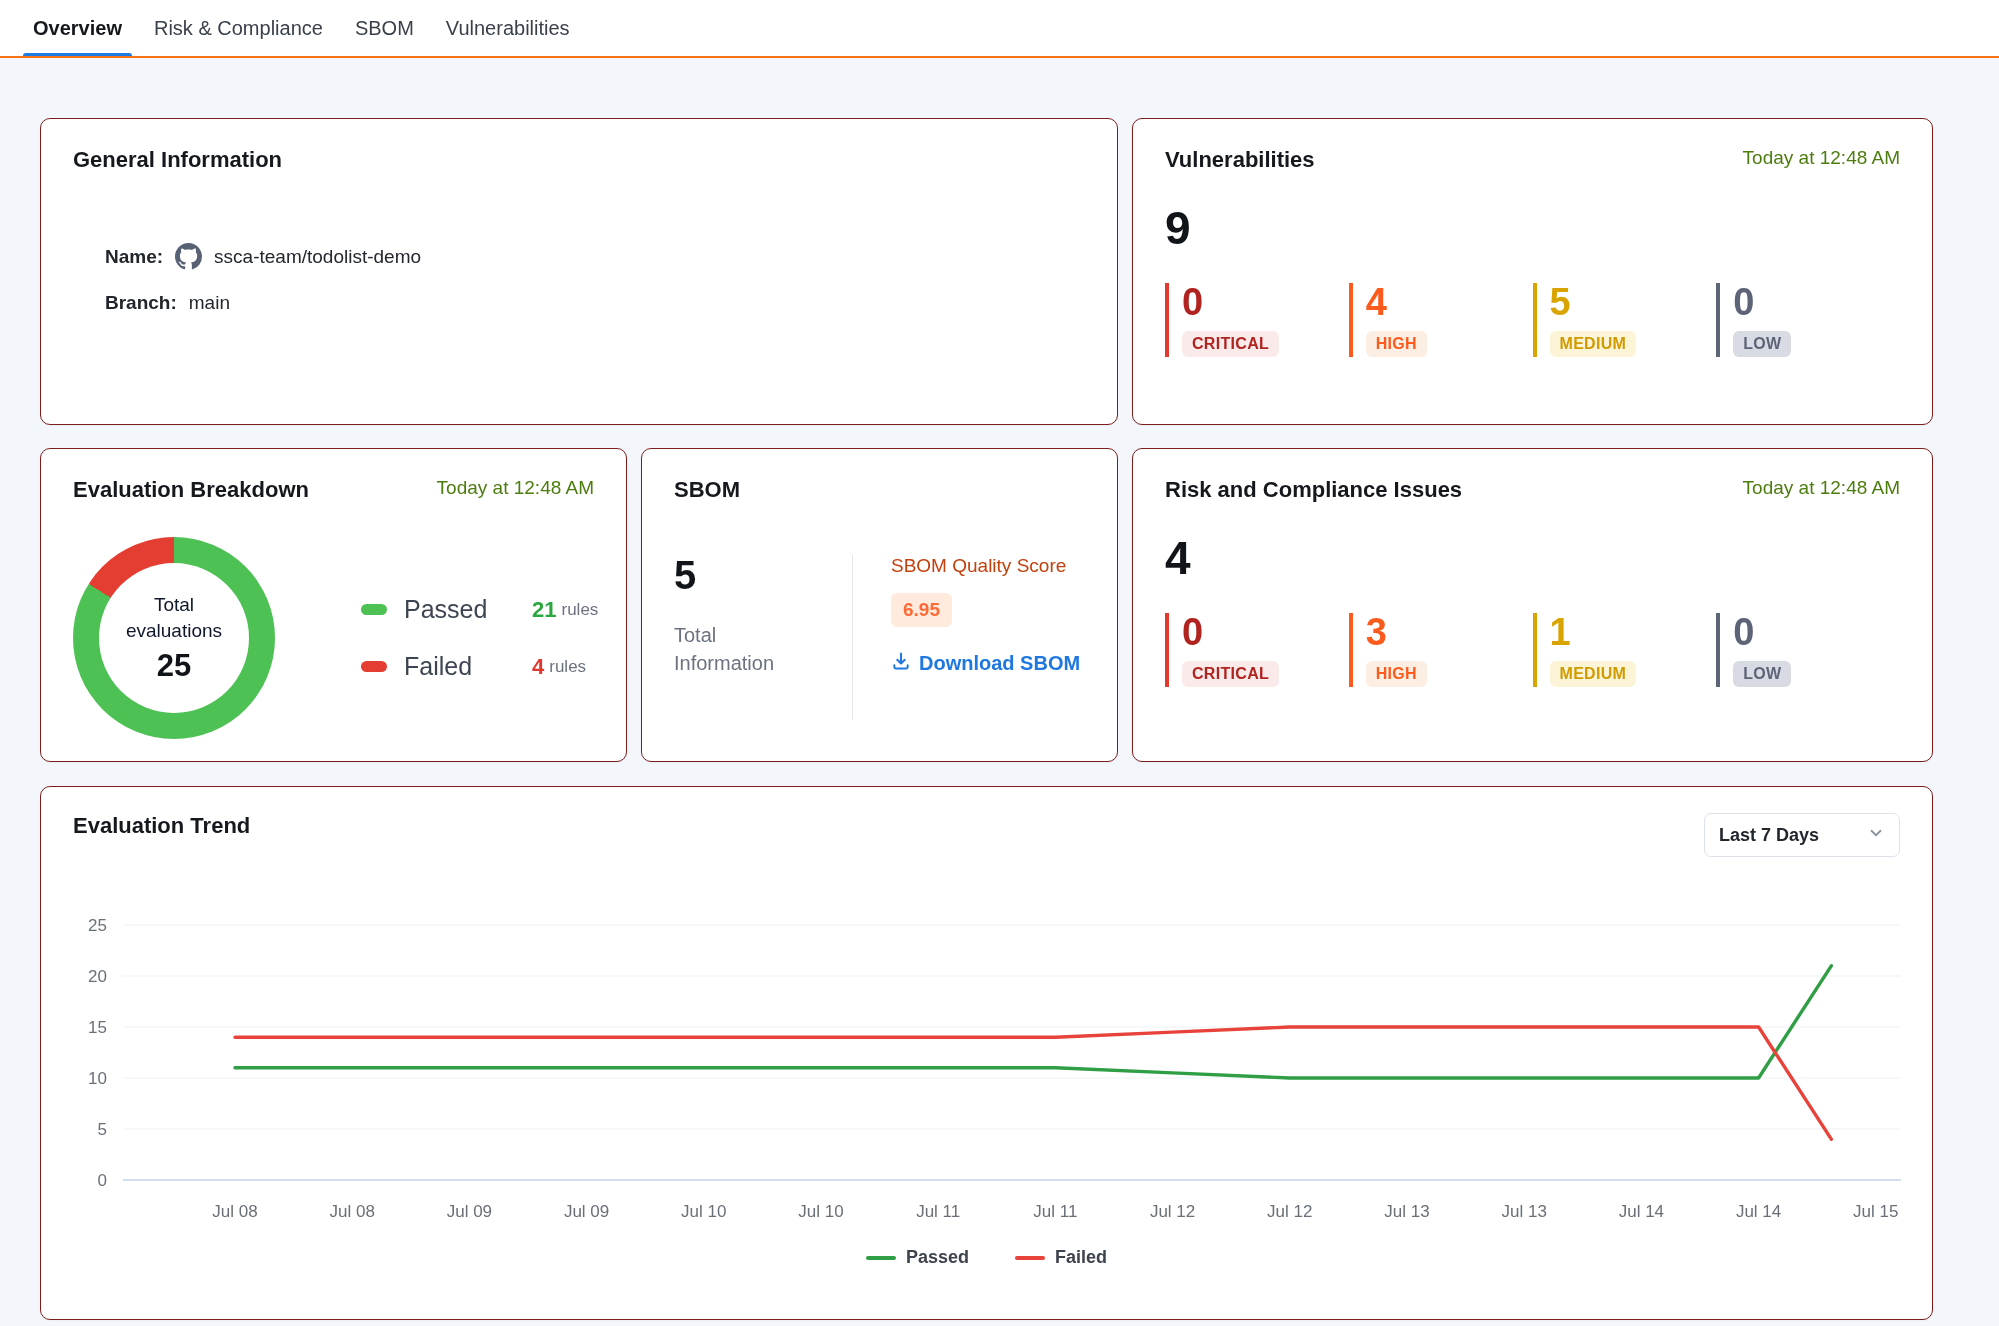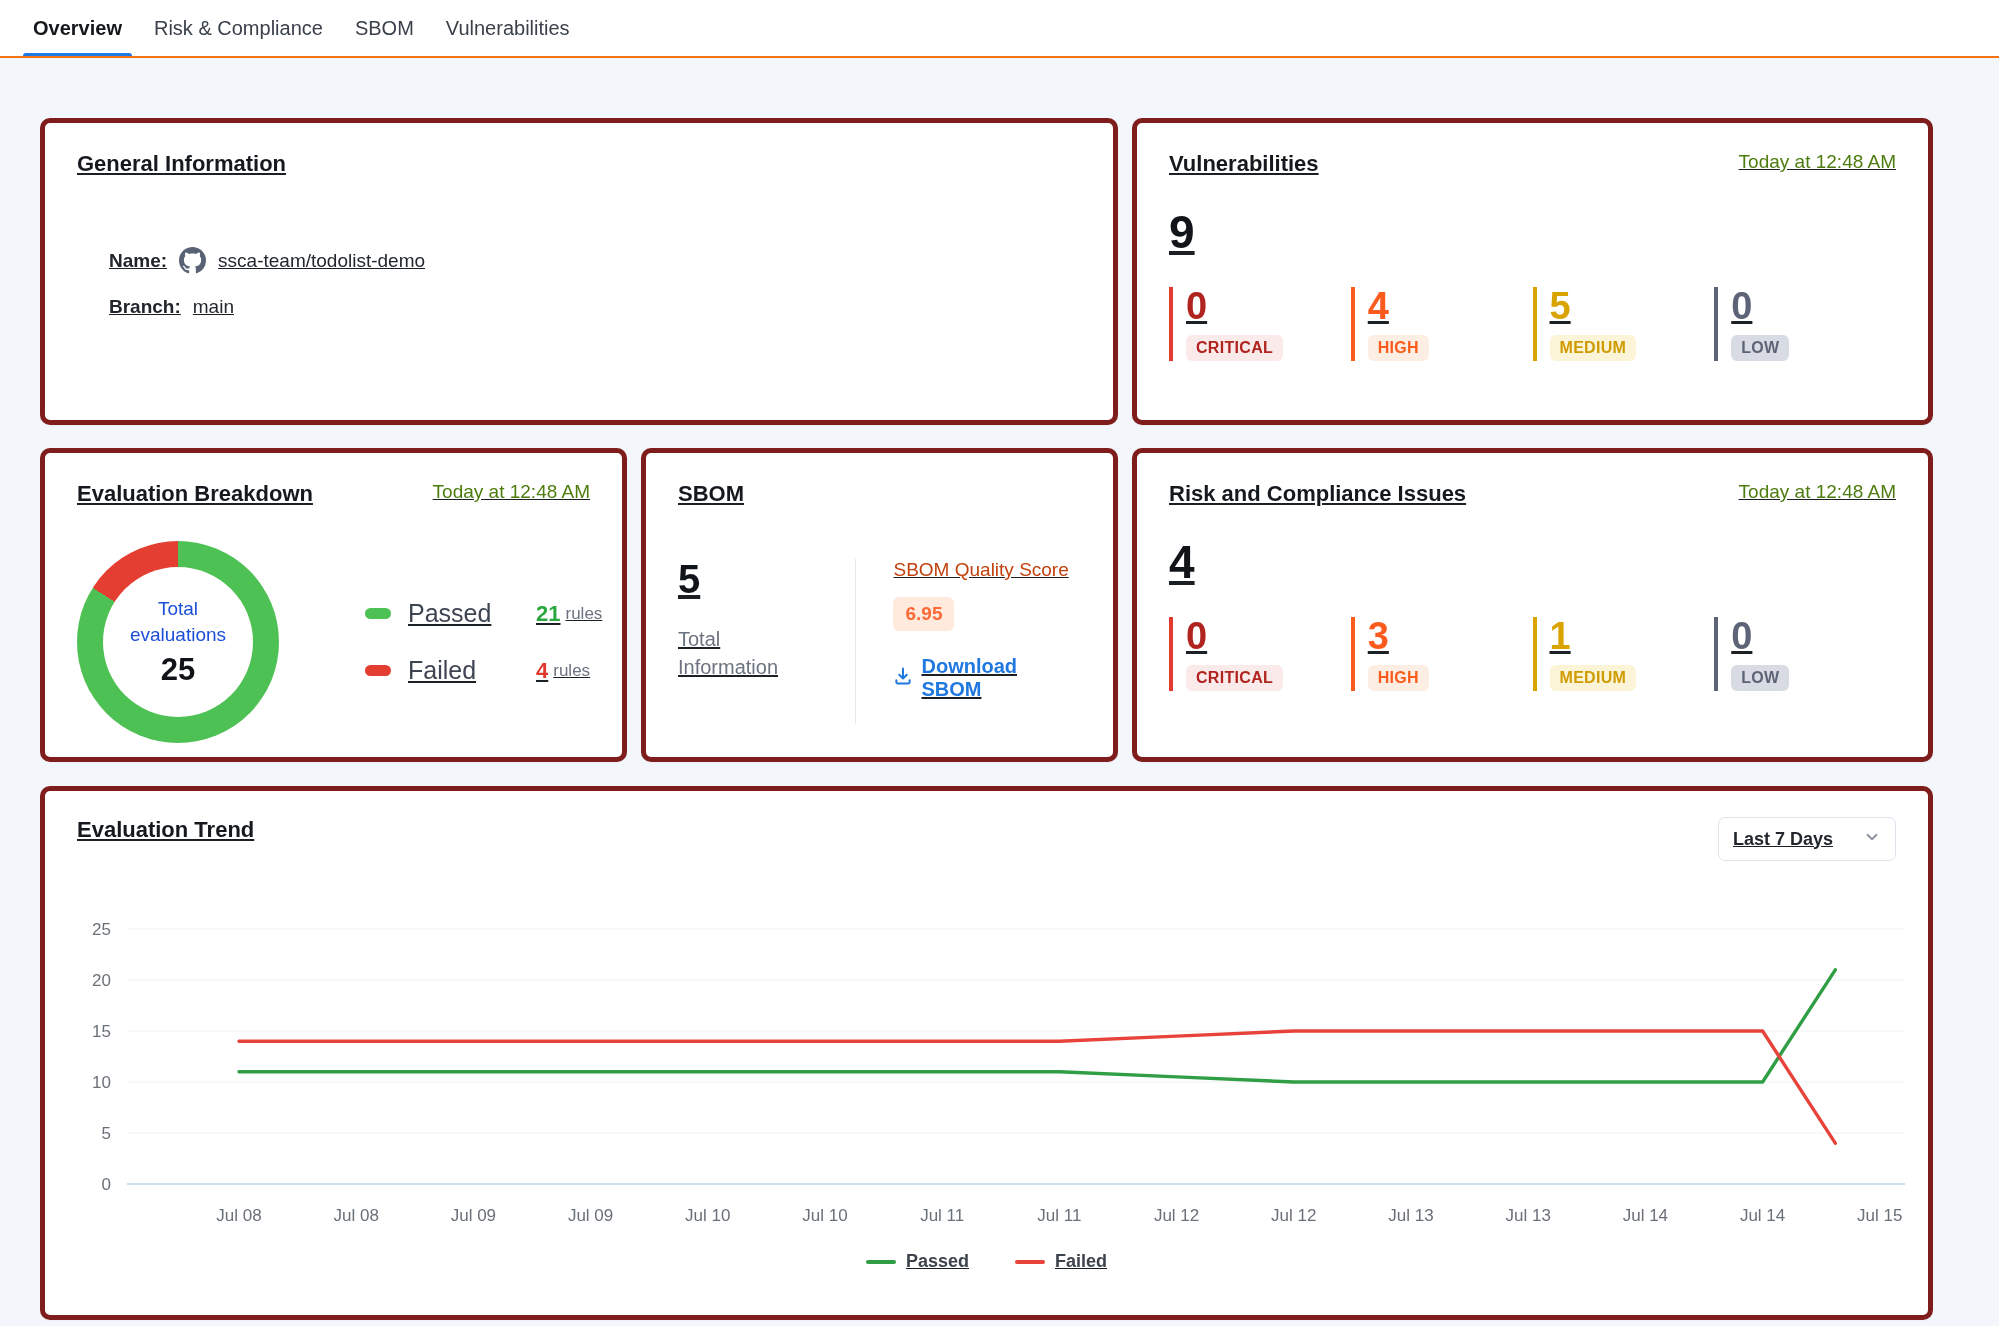--- a/index.html
+++ b/index.html
@@ -31,26 +31,25 @@
     content:""; position:absolute; left:-10px; right:-10px; bottom:0;
     height:3px; background:#1d7ae2; border-radius:3px 3px 0 0;
   }
   
   .page { padding:60px 66px 0 40px; }
   .grid { display:grid; gap:14px; }
   .row1 { grid-template-columns:1078fr 801fr; margin-bottom:23px; }
   .row2 { grid-template-columns:587fr 477fr 801fr; margin-bottom:24px; }
   .card {
     background:#ffffff;
-    border:5px solid #7f1d1d;
+    border:1px solid #7f1d1d;
     border-radius:10px;
     box-shadow:0 1px 2px rgba(16,24,40,0.04);
     padding:28px 32px;
     overflow:hidden;
-    text-decoration:underline;
   }
   .row1 .card { height:307px; }
   .row2 .card { height:314px; }
   .card-head { display:flex; justify-content:space-between; align-items:flex-start; }
   .card-title { font-size:22px; font-weight:bold; color:#15191e; }
   .timestamp { font-size:19px; color:#4d7c0f; }
   
   .gi-fields { display:flex; margin-top:70px; }
   .gi-col1 { width:505px; }
   .field-row { display:flex; align-items:center; gap:12px; font-size:19px;margin-left:32px; }
@@ -74,21 +73,21 @@
   .eb-body { display:flex; align-items:center; margin-top:34px; gap:86px; }
   .donut {
     width:202px; height:202px; border-radius:50%;
     position:relative; flex:none;
   }
   .donut-hole {
     position:absolute; inset:26px; background:#ffffff; border-radius:50%;
     display:flex; flex-direction:column; align-items:center; justify-content:center;
     text-align:center;
   }
-  .donut-label { font-size:19px; color:#1d4ed8; width:116px; line-height:1.35; }
+  .donut-label { font-size:19px; color:#0f172a; width:116px; line-height:1.35; }
   .donut-total { font-size:31px; font-weight:bold; color:#101318; margin-top:4px; }
   .eb-legend { display:flex; flex-direction:column; gap:28px; }
   .leg-row { display:flex; align-items:center; }
   .leg-swatch { width:26px; height:11px; border-radius:6px; flex:none; }
   .leg-label { font-size:25px; color:#3e4552; margin-left:17px; width:118px; }
   .leg-count { font-size:22px; font-weight:bold; margin-left:10px; }
   .leg-unit { font-size:17px; color:#6b7280; margin-left:5px; }
   
   .sbom-body { display:flex; margin-top:52px; }
   .sbom-left { width:178px; }
@@ -104,21 +103,21 @@
   }
   .sbom-download {
     display:flex; align-items:center; gap:8px;
     margin-top:24px; font-size:20px; font-weight:bold;
     cursor:pointer; text-decoration:none;
   }
   
   .trend-card { height:534px; padding:26px 32px; }
   .dropdown {
     display:flex; align-items:center; justify-content:space-between;
-    width:178px; height:44px;
+    width:196px; height:44px;
     border:1px solid #dde2ea; border-radius:7px;
     padding:0 14px; background:#fff; cursor:pointer;
   }
   .dropdown span { font-size:18px; font-weight:bold; color:#22272e; }
   #trend-svg { display:block; width:1829px; height:380px; margin-top:8px; }
   #trend-svg text { font-family:"Liberation Sans", sans-serif; }
   .ytick, .xtick { fill:#6a7078; font-size:17px; }
   .gridline { stroke:#eff1f6; stroke-width:1.2; }
   .axisline { stroke:#d4def1; stroke-width:2; }
   .chart-legend { display:flex; justify-content:center; gap:46px; margin-top:2px; }

